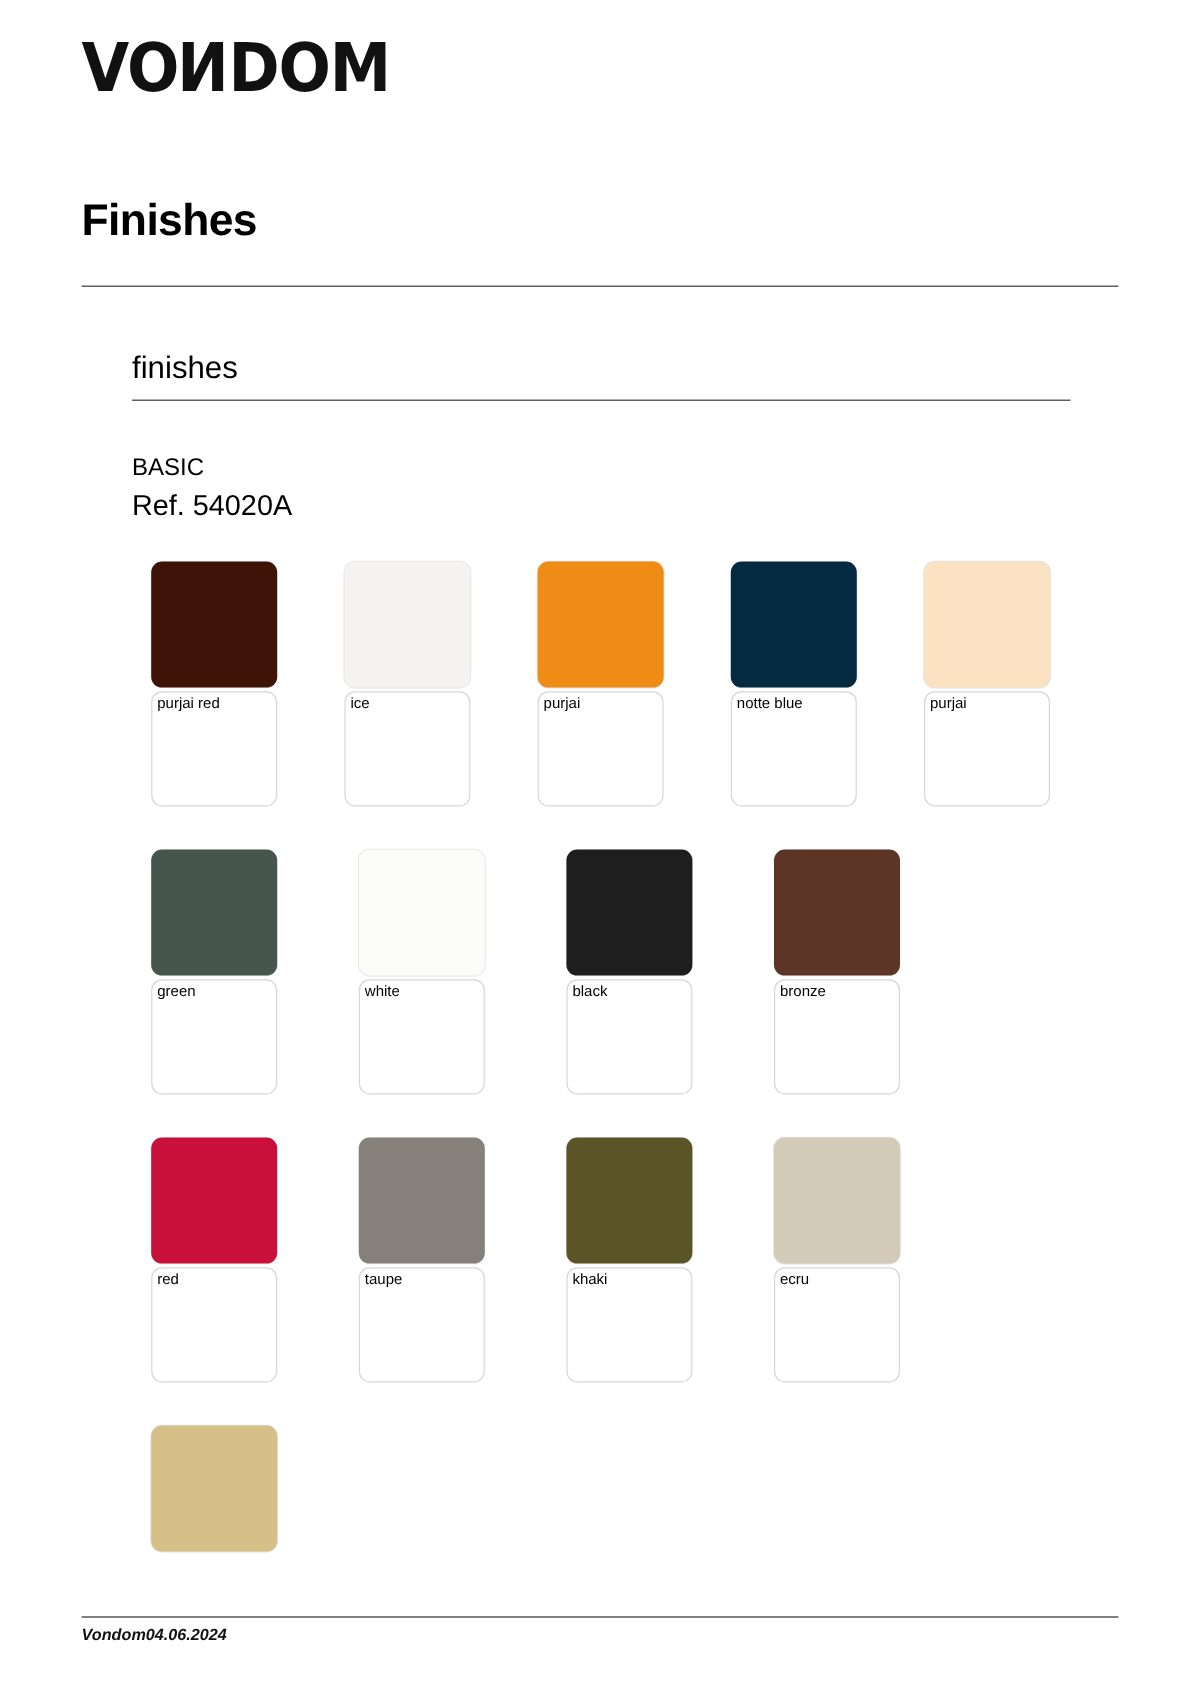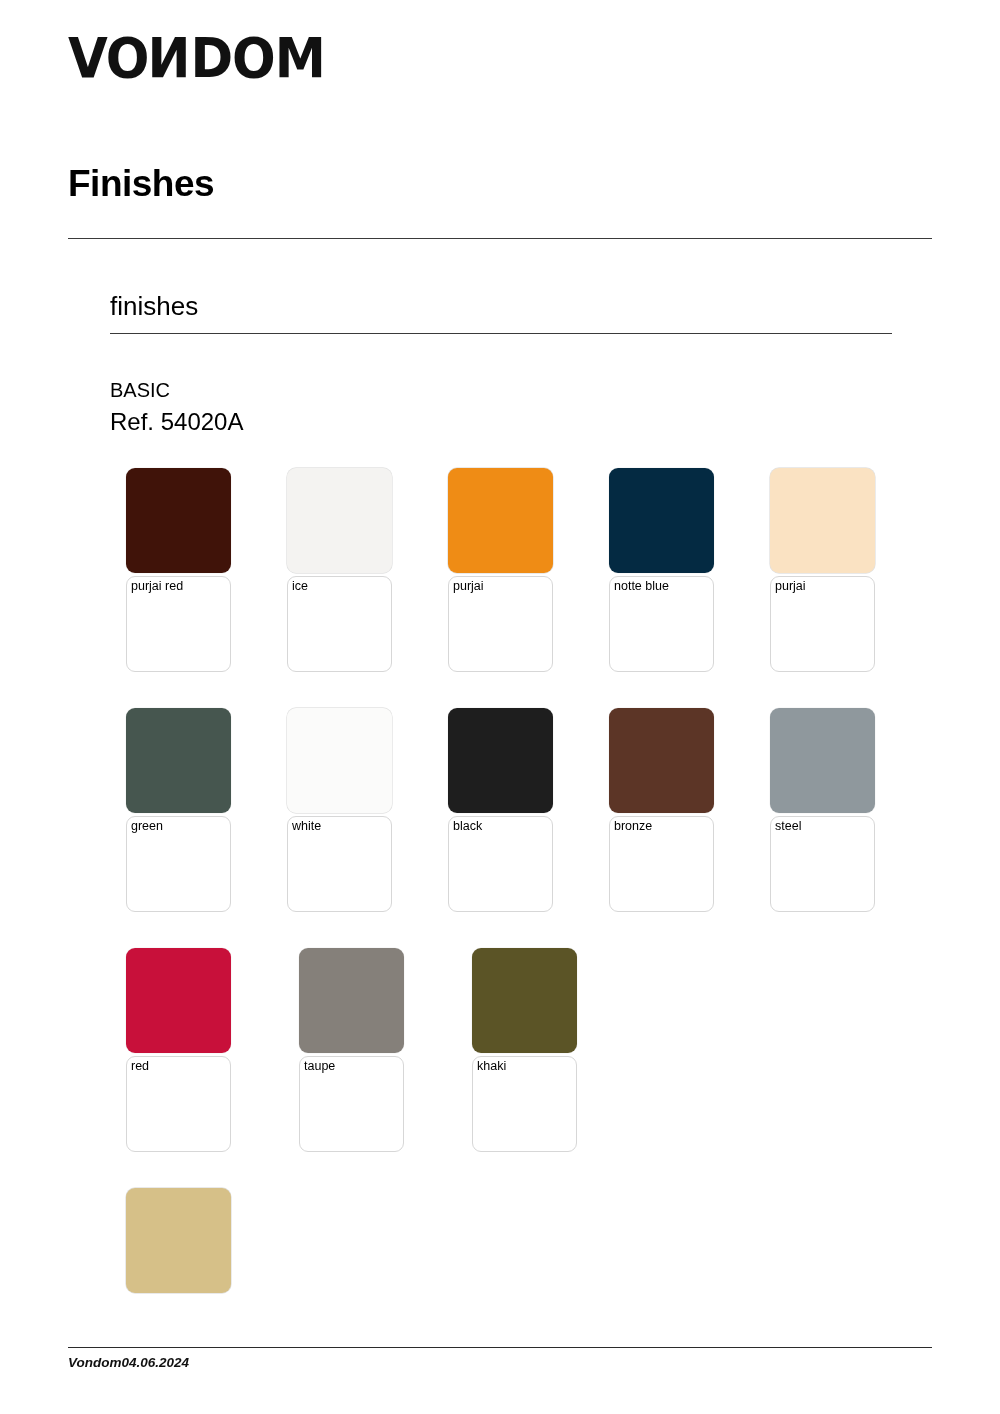--- a/index.html
+++ b/index.html
@@ -241,41 +241,41 @@
         <div class="swatch">
           <div class="swatch-tile" style="background: rgb(30, 30, 30);"></div>
           <div class="swatch-label-box"></div>
           <div class="swatch-label">black</div>
         </div>
         <div class="swatch">
           <div class="swatch-tile" style="background: rgb(92, 53, 38);"></div>
           <div class="swatch-label-box"></div>
           <div class="swatch-label">bronze</div>
         </div>
-        <div class="swatch">
-          <div class="swatch-tile" style="background: rgb(143, 152, 157);"></div>
-          <div class="swatch-label-box"></div>
-          <div class="swatch-label">steel</div>
-        </div>
       </div>
       <div class="grid-row">
         <div class="swatch">
           <div class="swatch-tile" style="background: rgb(200, 16, 58);"></div>
           <div class="swatch-label-box"></div>
           <div class="swatch-label">red</div>
         </div>
         <div class="swatch">
           <div class="swatch-tile" style="background: rgb(133, 128, 122);"></div>
           <div class="swatch-label-box"></div>
           <div class="swatch-label">taupe</div>
         </div>
         <div class="swatch">
           <div class="swatch-tile" style="background: rgb(91, 84, 38);"></div>
           <div class="swatch-label-box"></div>
           <div class="swatch-label">khaki</div>
+        </div>
+        <div class="swatch">
+          <div class="swatch-tile light-edge" style="background: rgb(211, 203, 184);"></div>
+          <div class="swatch-label-box"></div>
+          <div class="swatch-label">ecru</div>
         </div>
       </div>
       <div class="grid-row">
         <div class="swatch no-label">
           <div class="swatch-tile light-edge" style="background: rgb(214, 192, 136);"></div>
         </div>
       </div>
     </div>
 
   <div class="footer-rule"></div>

